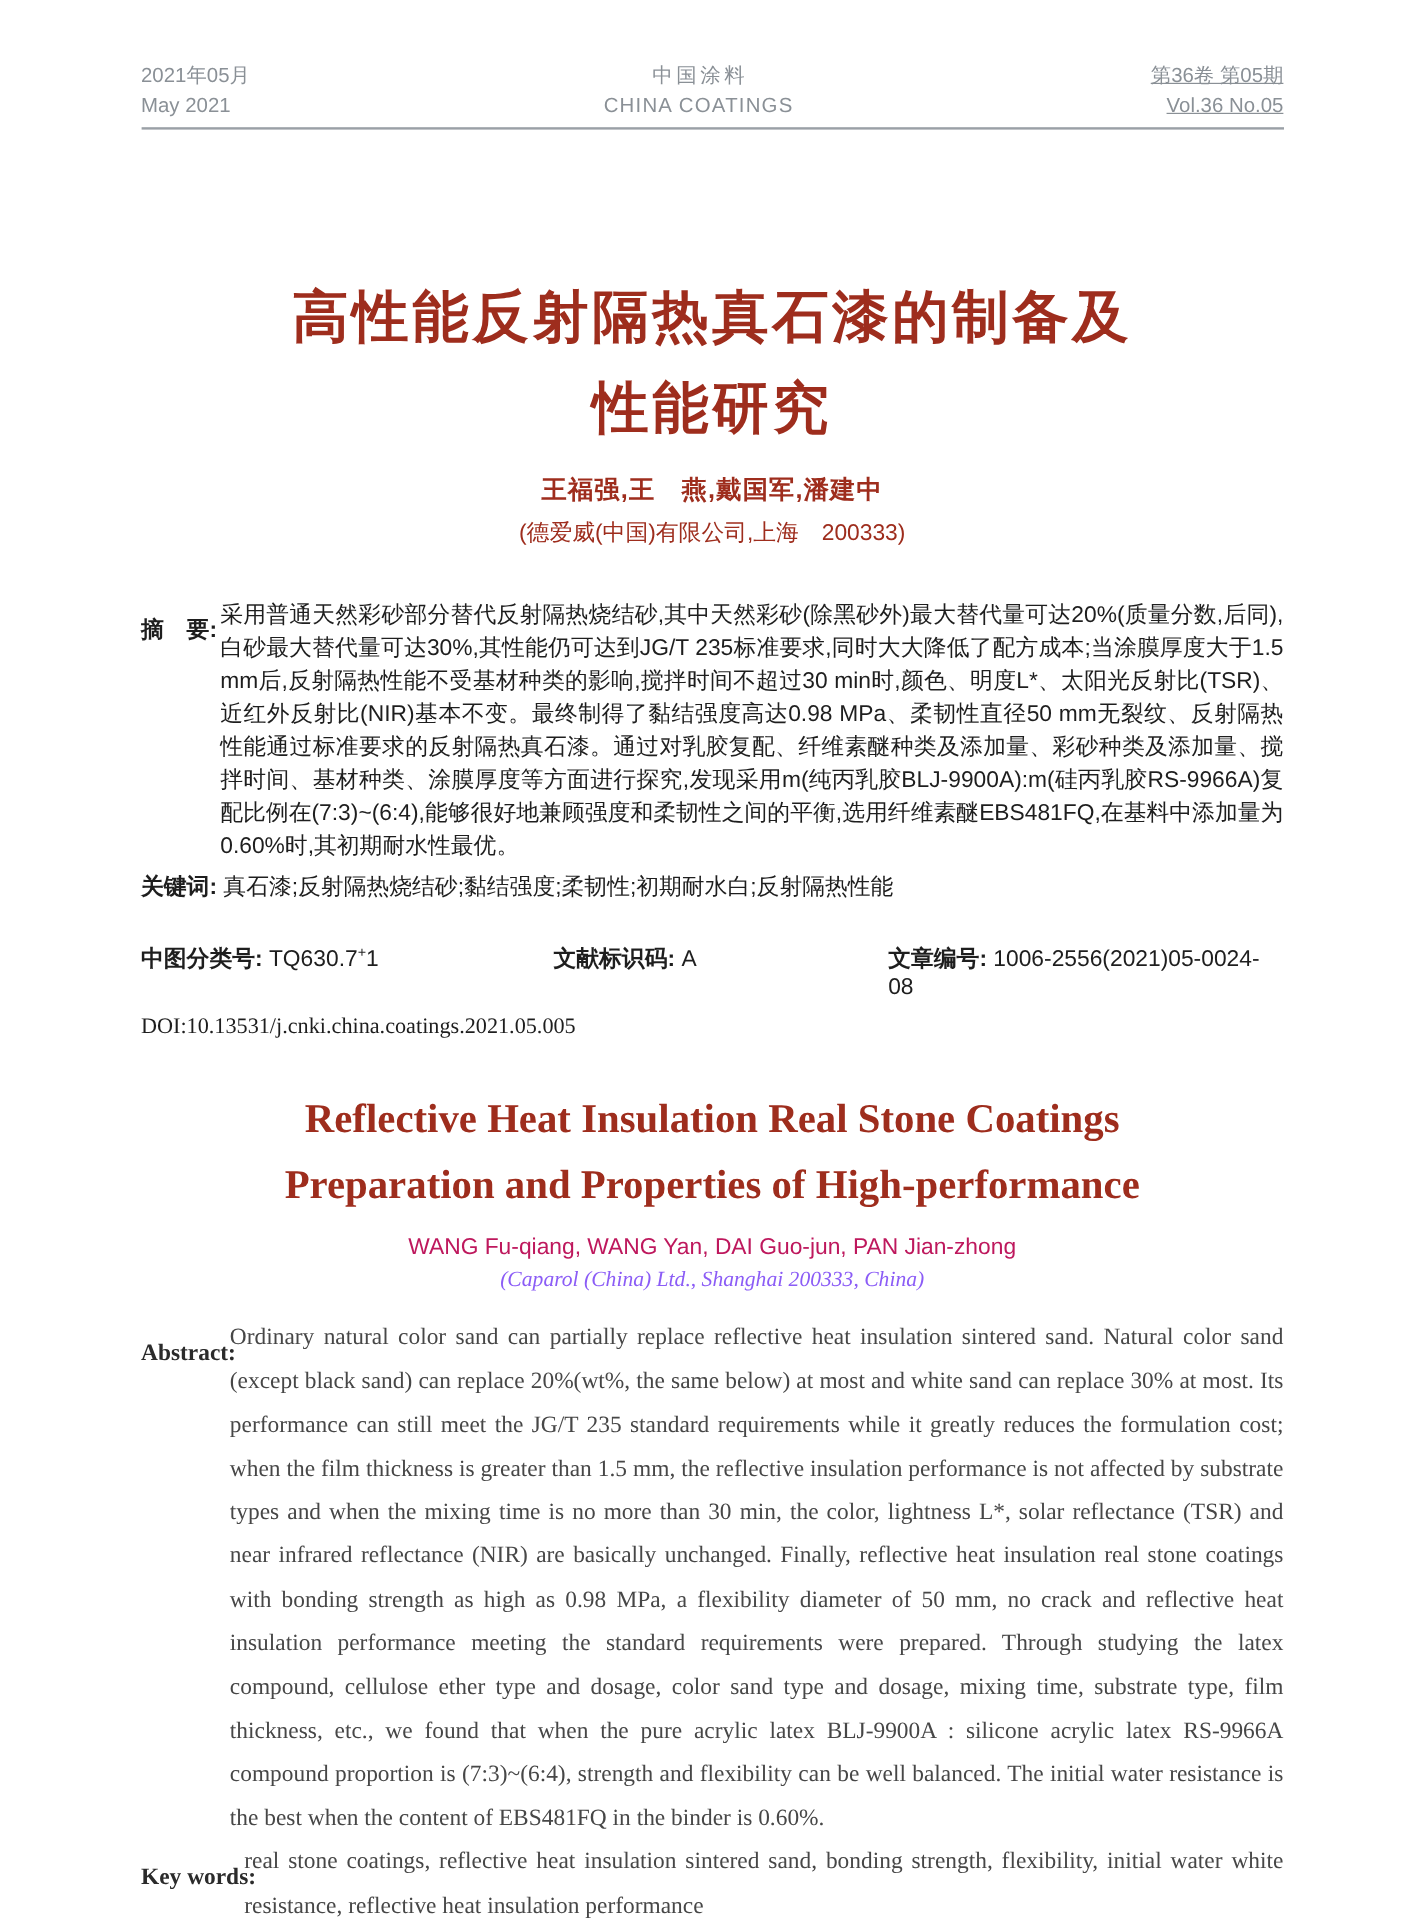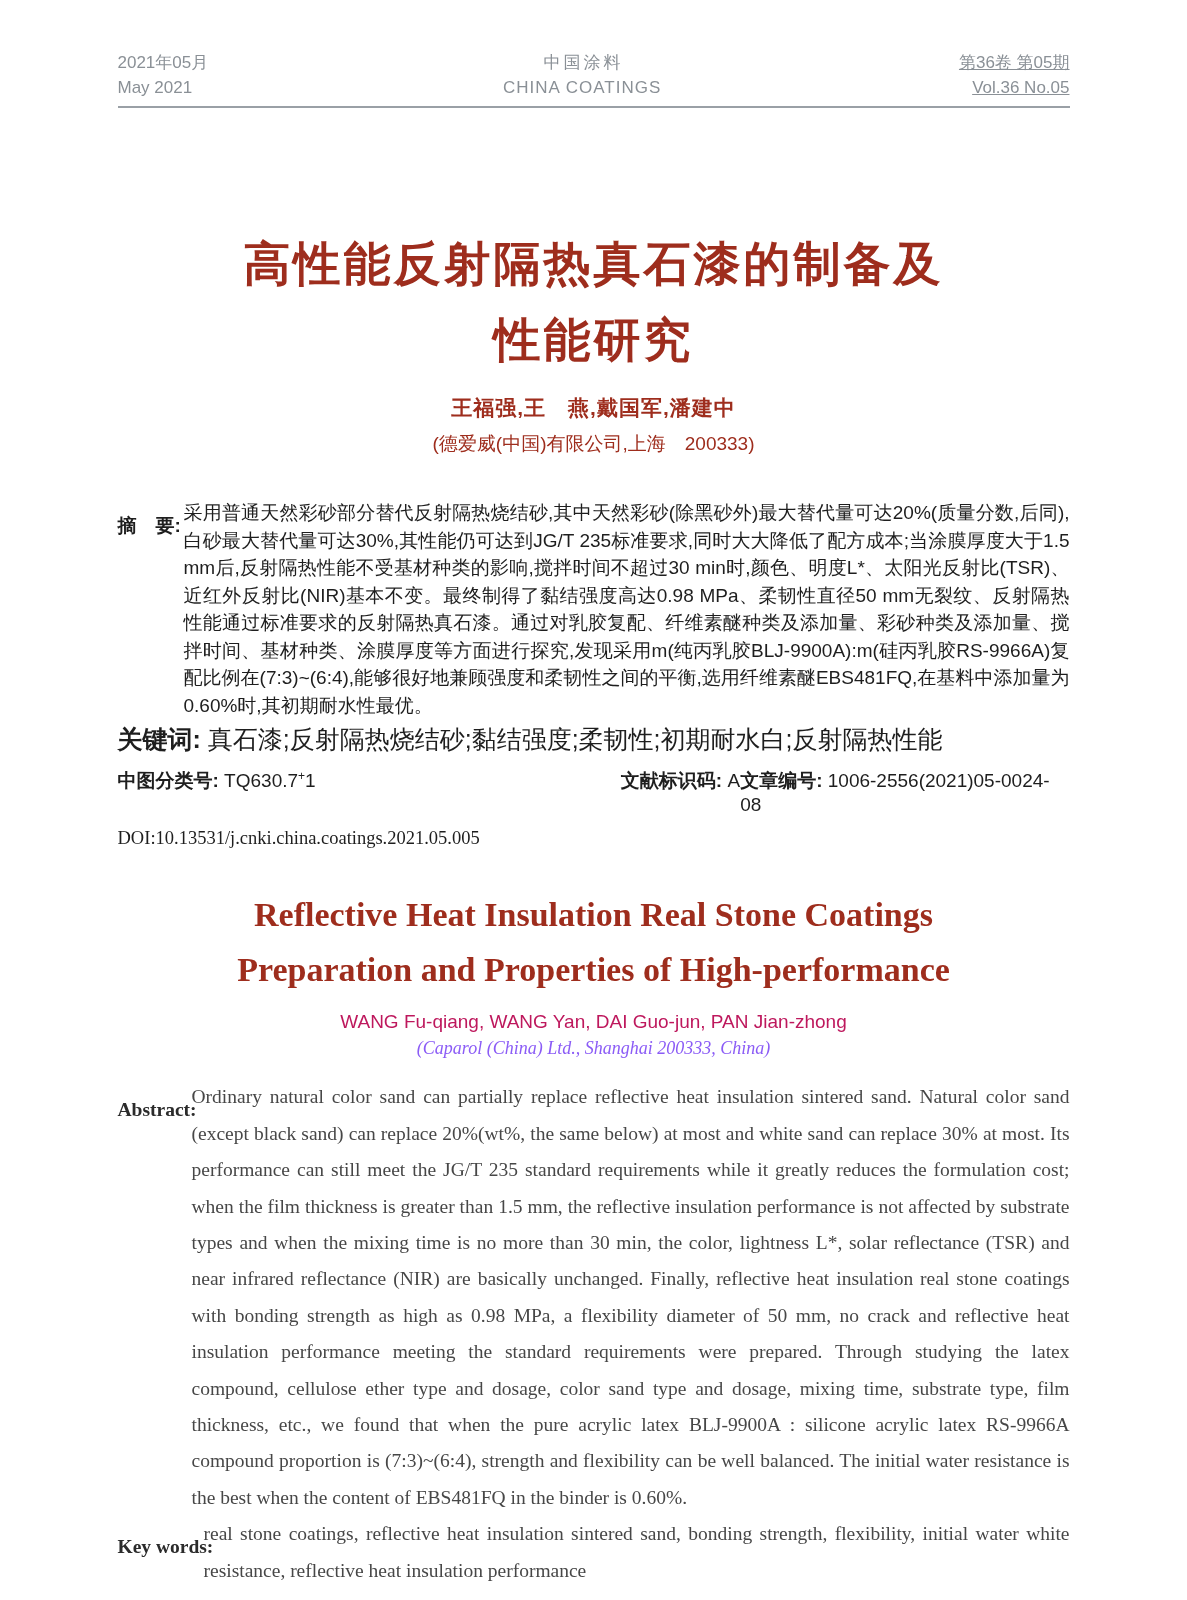--- a/index.html
+++ b/index.html
@@ -41,30 +41,30 @@
     color:#9e2d1d; font-weight:bold; font-size:21px; letter-spacing:1px;
   }
   .affil-zh {
     margin-top:9px; text-align:center;
     color:#9e2d1d; font-size:19px;
   }
   
   .hang { position:relative; text-align:justify; }
   .hang .hlabel { position:absolute; left:0; top:13px; font-weight:bold; white-space:nowrap; }
   .abs-zh { margin-top:42px; font-size:19px; line-height:27.5px; color:#1e1e1e; padding-left:66px; }
-  .kw-zh  { margin-top:7px; font-size:25px; line-height:27px; color:#1e1e1e; }
+  .kw-zh  { margin-top:7px; font-size:19px; line-height:27px; color:#1e1e1e; }
   .kw-zh b { font-weight:bold; }
   
   .meta-row {
-    margin-top:15px; font-size:19px; color:#1e1e1e;
+    margin-top:33px; font-size:19px; color:#1e1e1e;
     display:flex;
   }
   .meta-row b { font-weight:bold; }
   .meta-item-1 { width:345px; }
-  .meta-item-2 { width:280px;text-align:right; }
+  .meta-item-2 { width:280px; }
   sup { font-size:12px; vertical-align:super; line-height:0; }
   .doi-line {
     margin-top:12px;
     font-family:"Liberation Serif","DejaVu Serif",serif;
     font-size:18.5px; color:#1e1e1e;
   }
   
   .title-en {
     margin-top:38px; text-align:center;
     font-family:"Liberation Serif","DejaVu Serif",serif;

